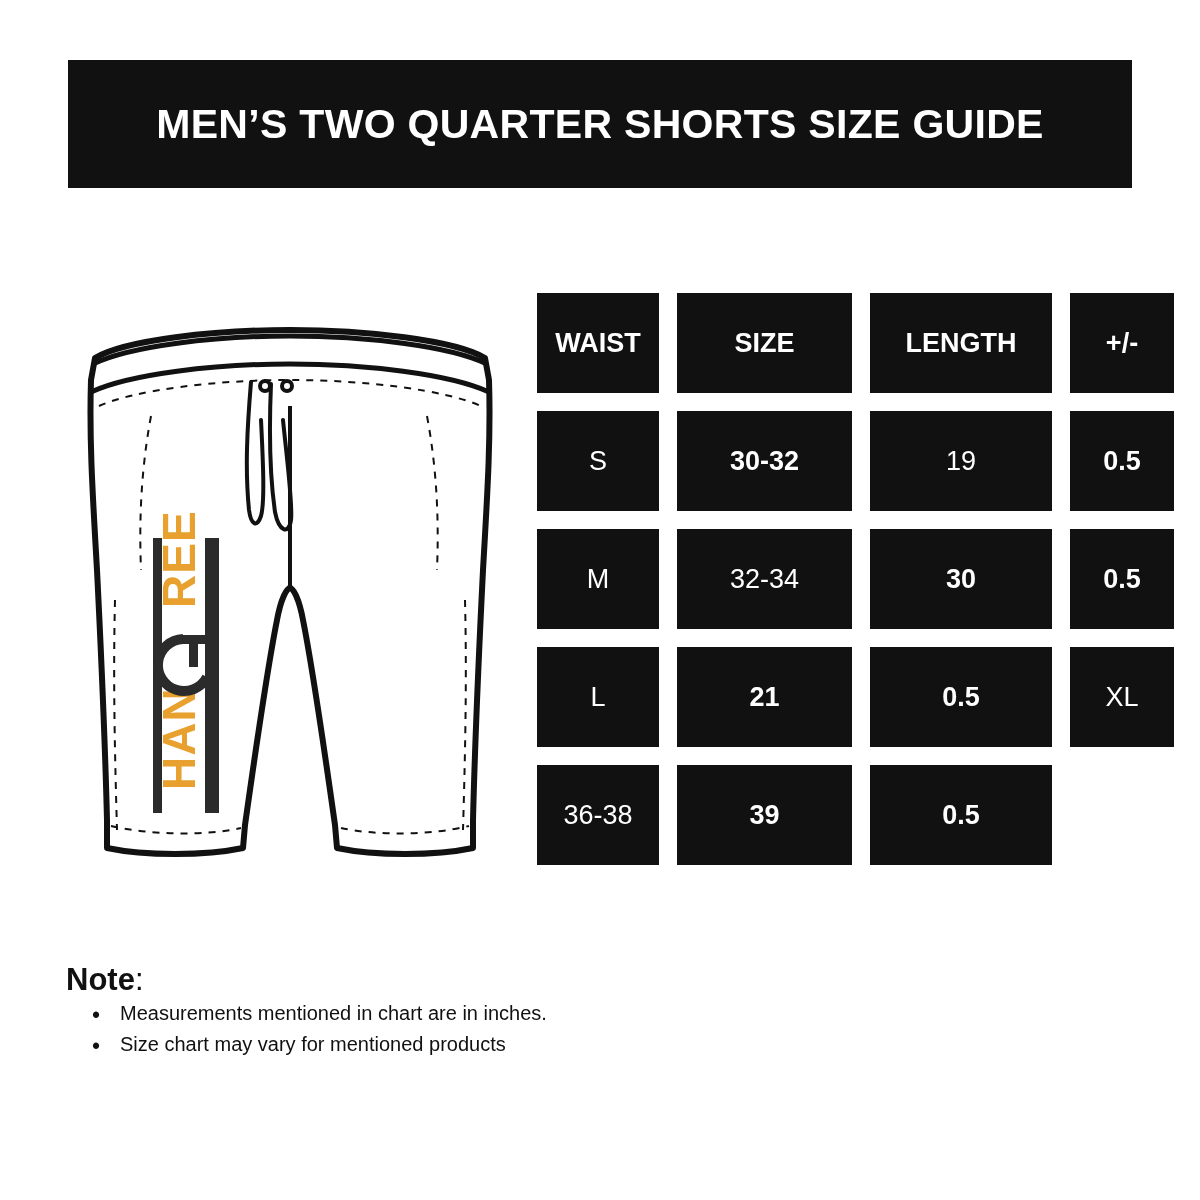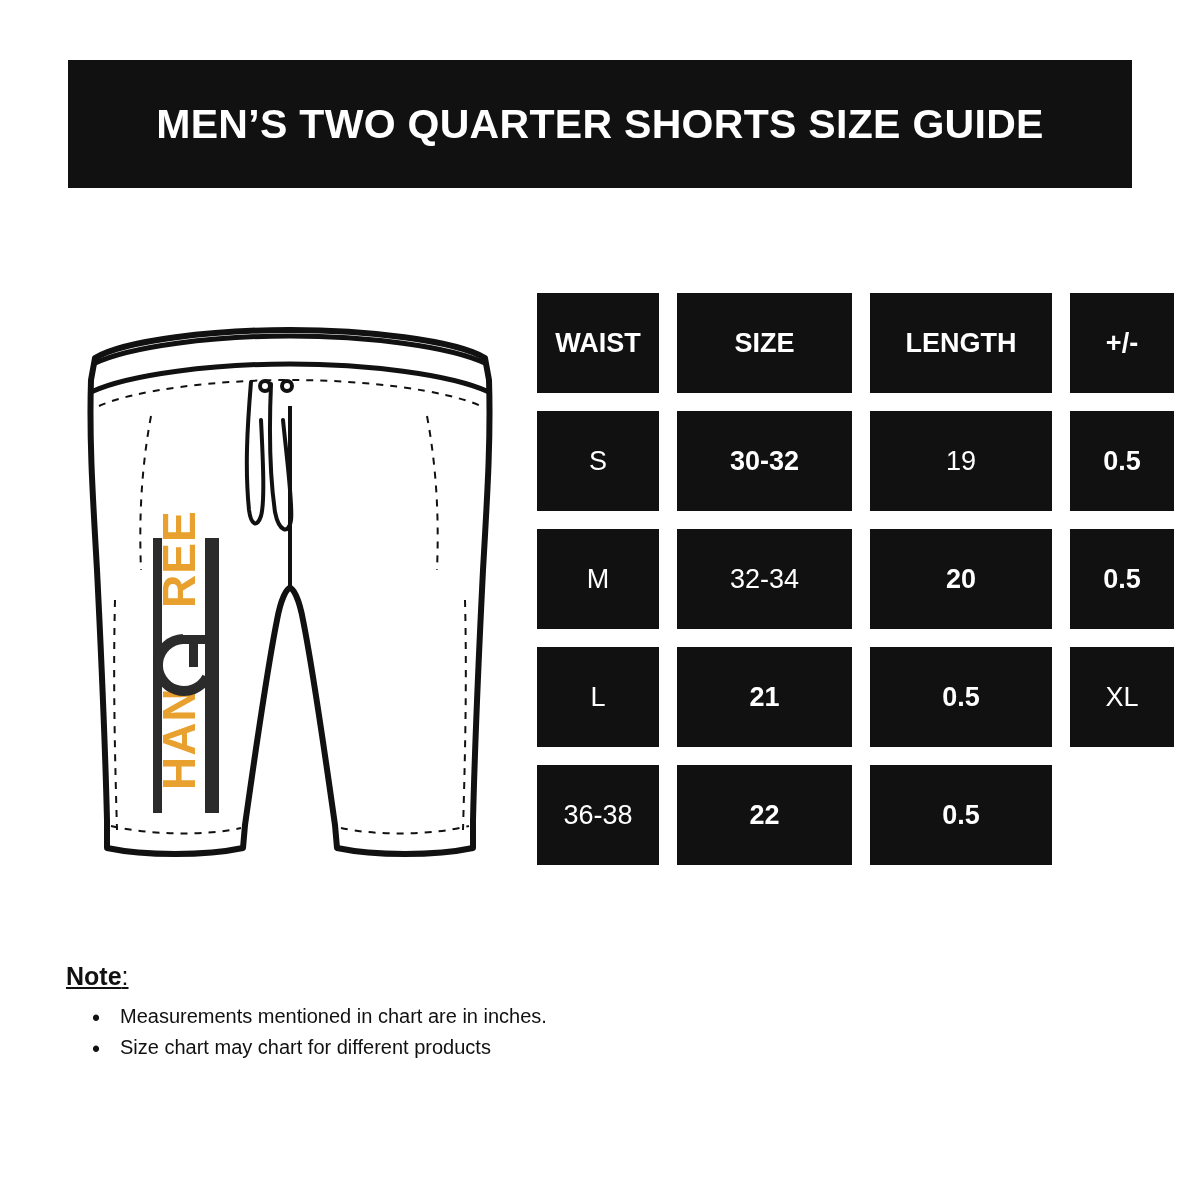--- a/index.html
+++ b/index.html
@@ -65,24 +65,22 @@
   .cell.plus { font-weight: bold; }
 
   
   .note-block {
     position: absolute;
     left: 66px; top: 962px;
     width: 900px;
     color: #111111;
   }
   .note-title {
-    font-size: 25px;
+    font-size: 31px;
     font-weight: bold;
-    margin-bottom: 10px;
-    text-decoration: underline;
   }
   .note-title .colon { font-weight: normal; }
   .note-list {
     list-style: none;
     margin: 0; padding: 0;
   }
   .note-list li {
     position: relative;
     font-size: 20px;
     line-height: 1.55;
@@ -165,34 +163,34 @@
     <div class="cell head">LENGTH</div>
     <div class="cell head plus">+/-</div>
 
     <div class="cell">S</div>
     <div class="cell bold">30-32</div>
     <div class="cell">19</div>
     <div class="cell bold">0.5</div>
 
     <div class="cell">M</div>
     <div class="cell">32-34</div>
-    <div class="cell bold">20</div>
+    <div class="cell bold">30</div>
     <div class="cell bold">0.5</div>
 
     <div class="cell">L</div>
     <div class="cell bold">21</div>
     <div class="cell bold">0.5</div>
 
     <div class="cell">XL</div>
     <div class="cell">36-38</div>
-    <div class="cell bold">22</div>
+    <div class="cell bold">39</div>
     <div class="cell bold">0.5</div>
   </div>
 
   <div class="note-block">
     <div class="note-title"><span>Note</span><span class="colon">:</span></div>
     <ul class="note-list">
       <li>Measurements mentioned in chart are in inches.</li>
-      <li>Size chart may chart for different products</li>
+      <li>Size chart may vary for mentioned products</li>
     </ul>
   </div>
 
 </div>
 
 </body></html>

